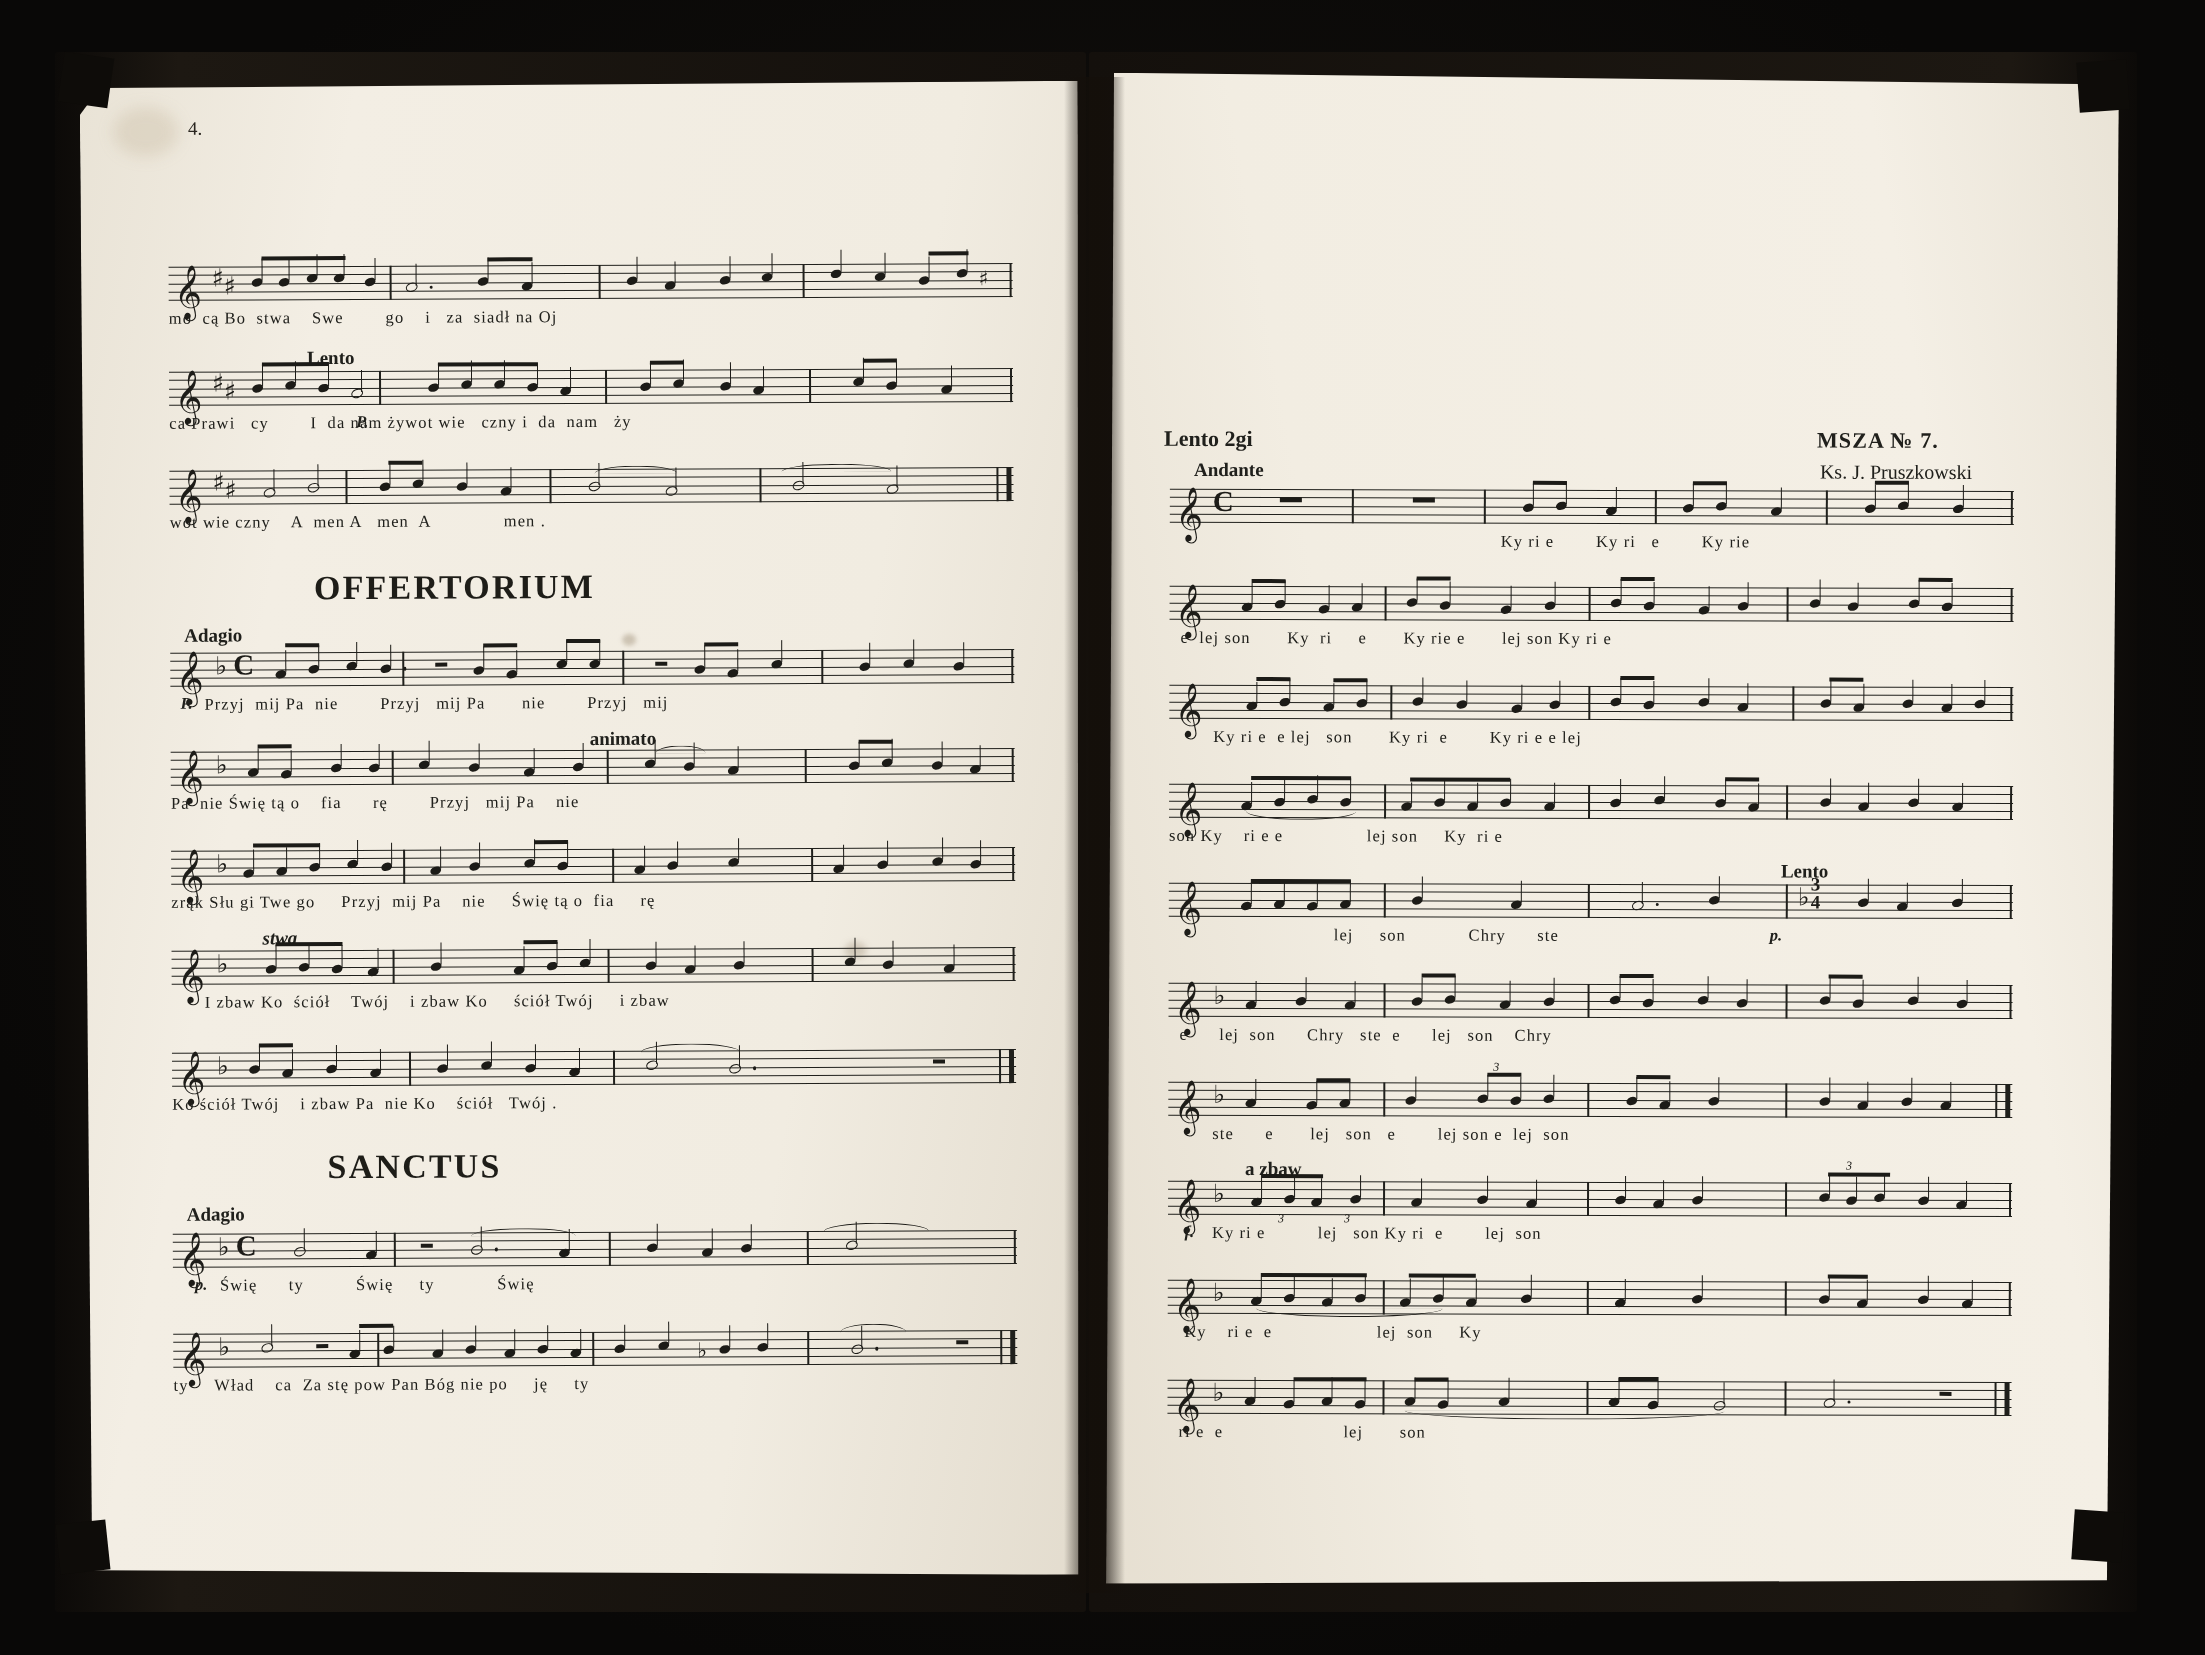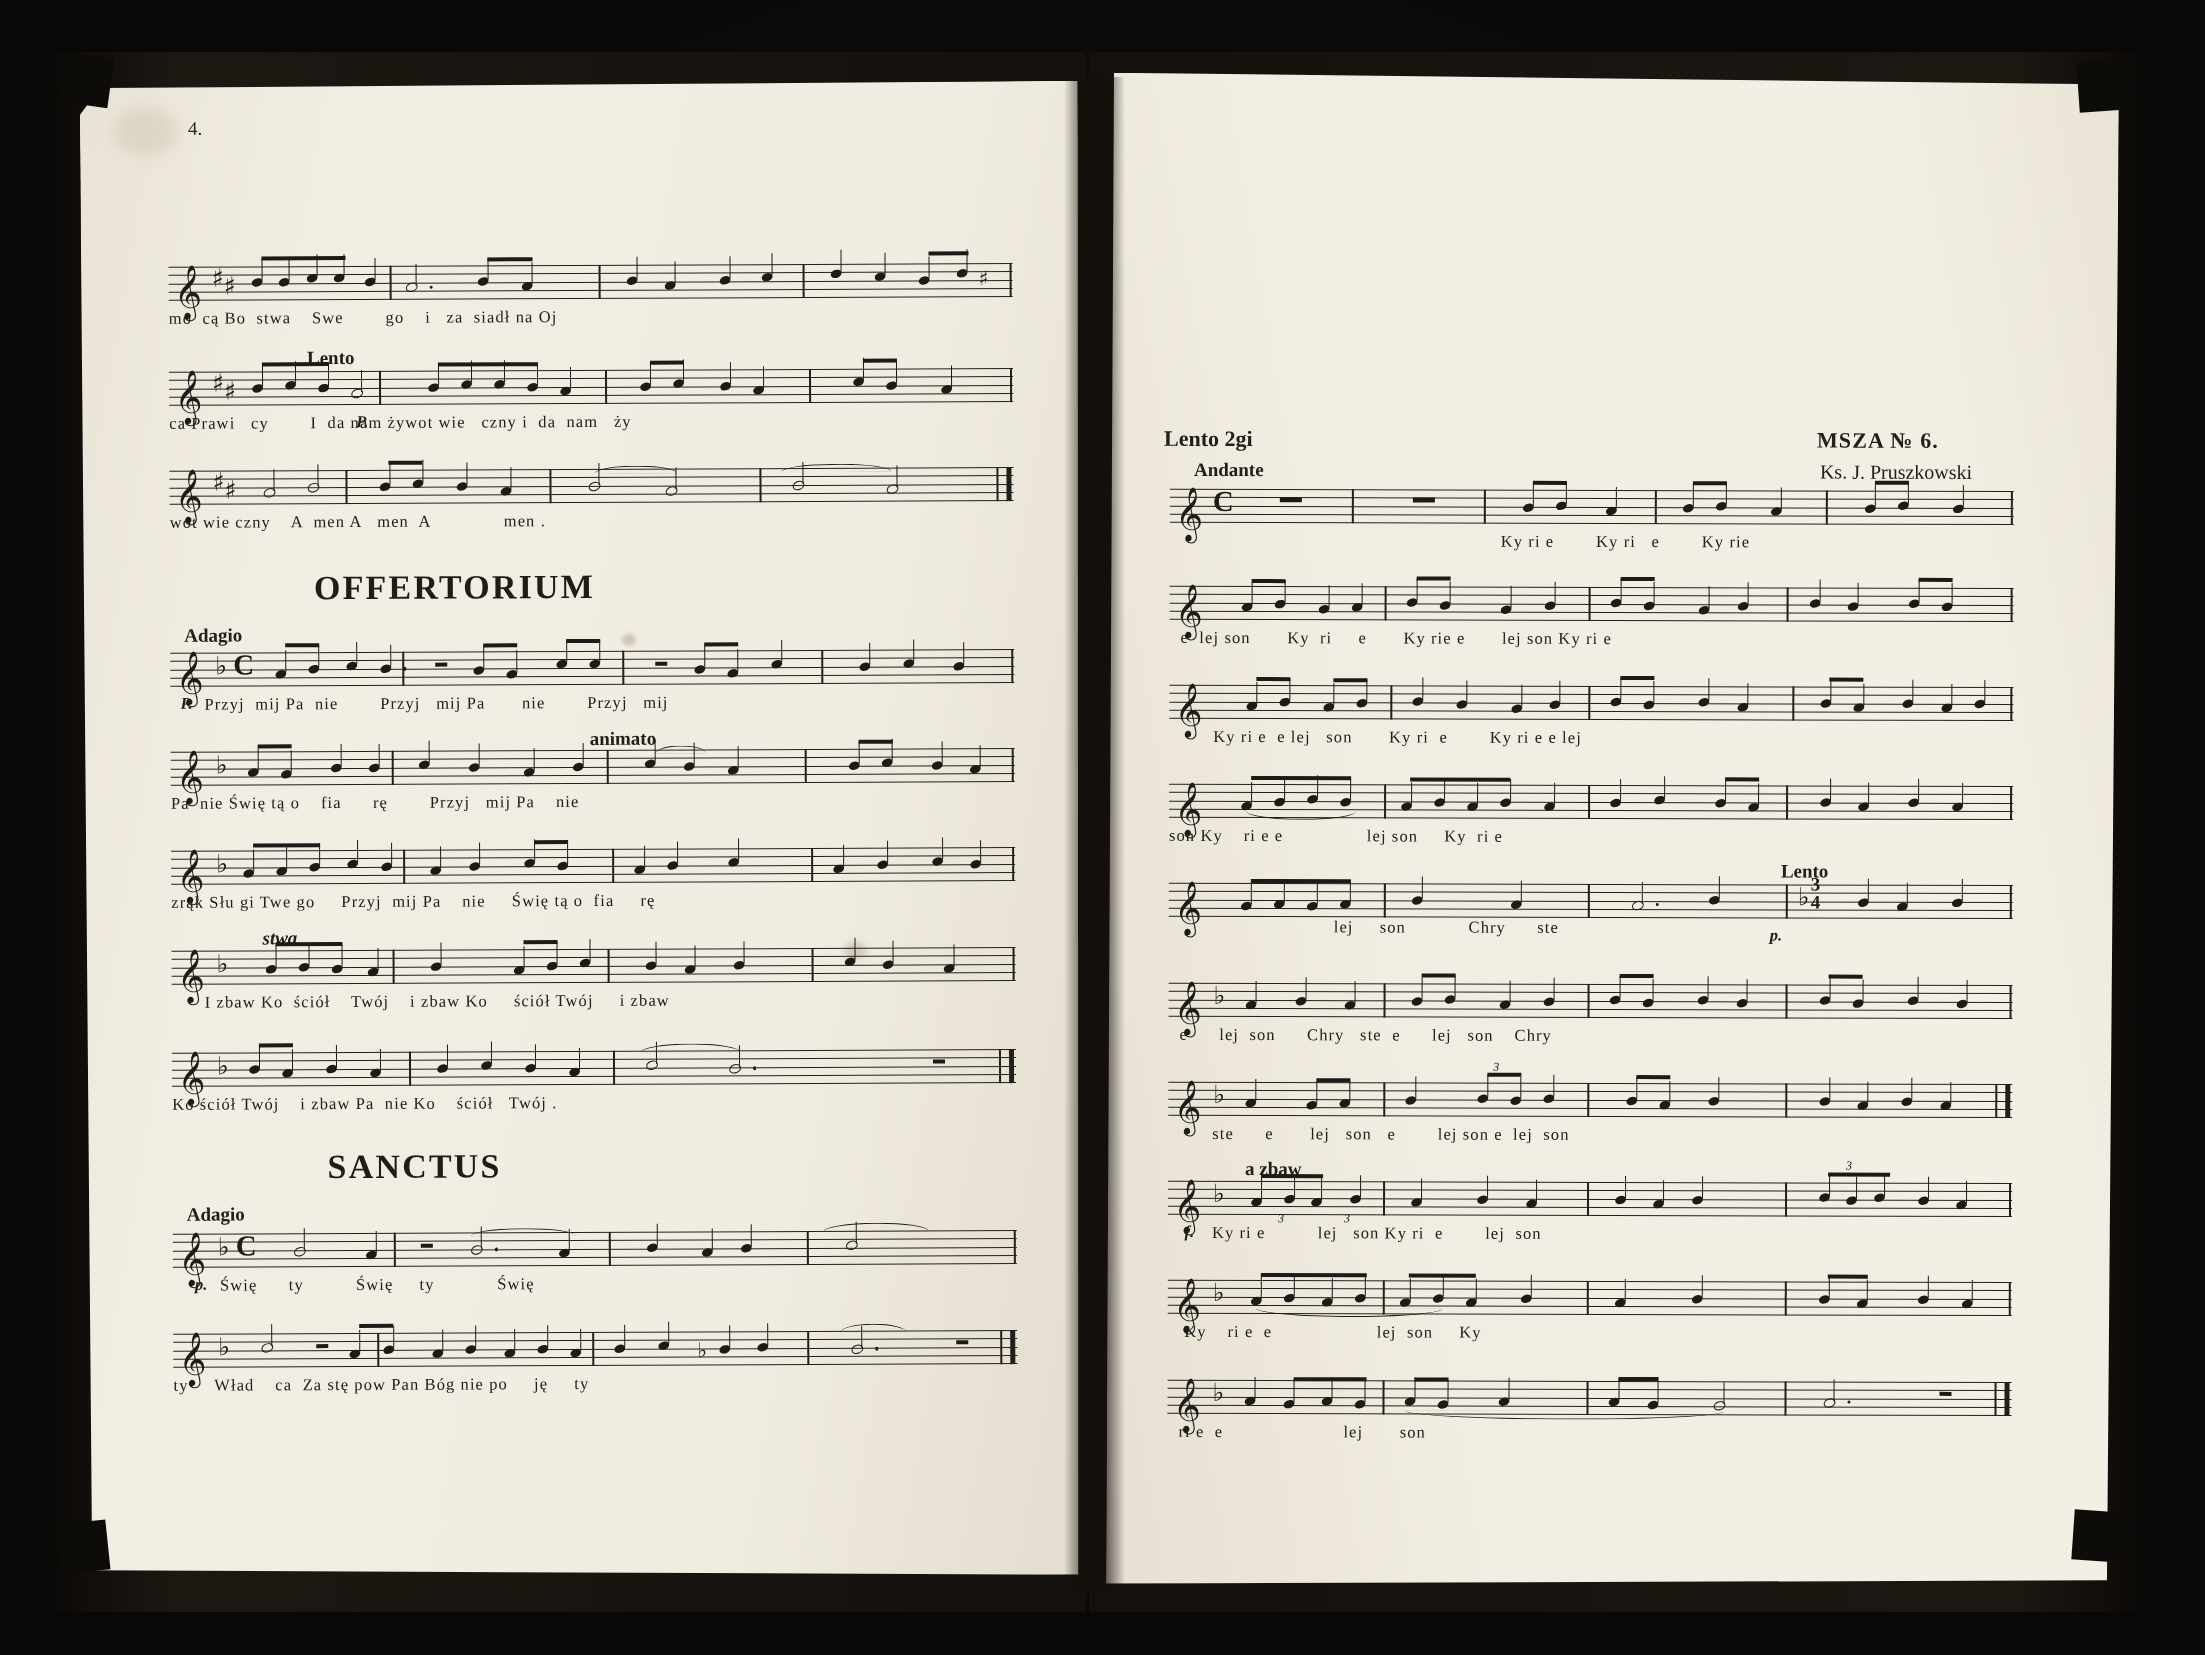--- a/index.html
+++ b/index.html
@@ -856,21 +856,21 @@
       </div>
       <div class="lyr" style="left:0px;top:42px;letter-spacing:1.1px;">ty     Wład    ca  Za stę pow Pan Bóg nie po     ję     ty</div>
     </div>
   </div>
 
   <div class="page right">
 
     <div class="voice" style="left:55px;top:353px;">
       <span>Lento 2gi</span>
     </div>
-    <div class="mass" style="left:708px;top:353px;">MSZA № 6.</div>
+    <div class="mass" style="left:708px;top:353px;">MSZA № 7.</div>
     <div class="comp" style="left:711px;top:386px;">Ks. J. Pruszkowski</div>
     <div class="tempo" style="left:85px;top:386px;">Andante</div>
 
     <div class="system" style="left:61px;top:416px;width:844px;">
       <div class="staff" style="width:844px;">
         <div class="ln"></div>
           <div class="ln"></div>
           <div class="ln"></div>
           <div class="ln"></div>
           <div class="ln"></div>
@@ -1243,21 +1243,21 @@
         <div class="note" style="left:728px;top:17.6px;">
             <div class="nh"></div>
             <div class="stem" style="left:10px;top:-20px;height:22px;"></div>
           </div>
         <div class="note" style="left:783px;top:14.3px;">
             <div class="nh"></div>
             <div class="stem" style="left:10px;top:-20px;height:22px;"></div>
           </div>
       </div>
       <div class="dyn" style="left:601px;top:41px;">p.</div>
-      <div class="lyr" style="left:165px;top:34px;letter-spacing:1.1px;">lej     son            Chry      ste</div>
+      <div class="lyr" style="left:165px;top:42px;letter-spacing:1.1px;">lej     son            Chry      ste</div>
     </div>
 
     <div class="system" style="left:61px;top:910px;width:844px;">
       <div class="staff" style="width:844px;">
         <div class="ln"></div>
           <div class="ln"></div>
           <div class="ln"></div>
           <div class="ln"></div>
           <div class="ln"></div>
         <div class="clef" style="left:5.5px;">𝄞</div>

